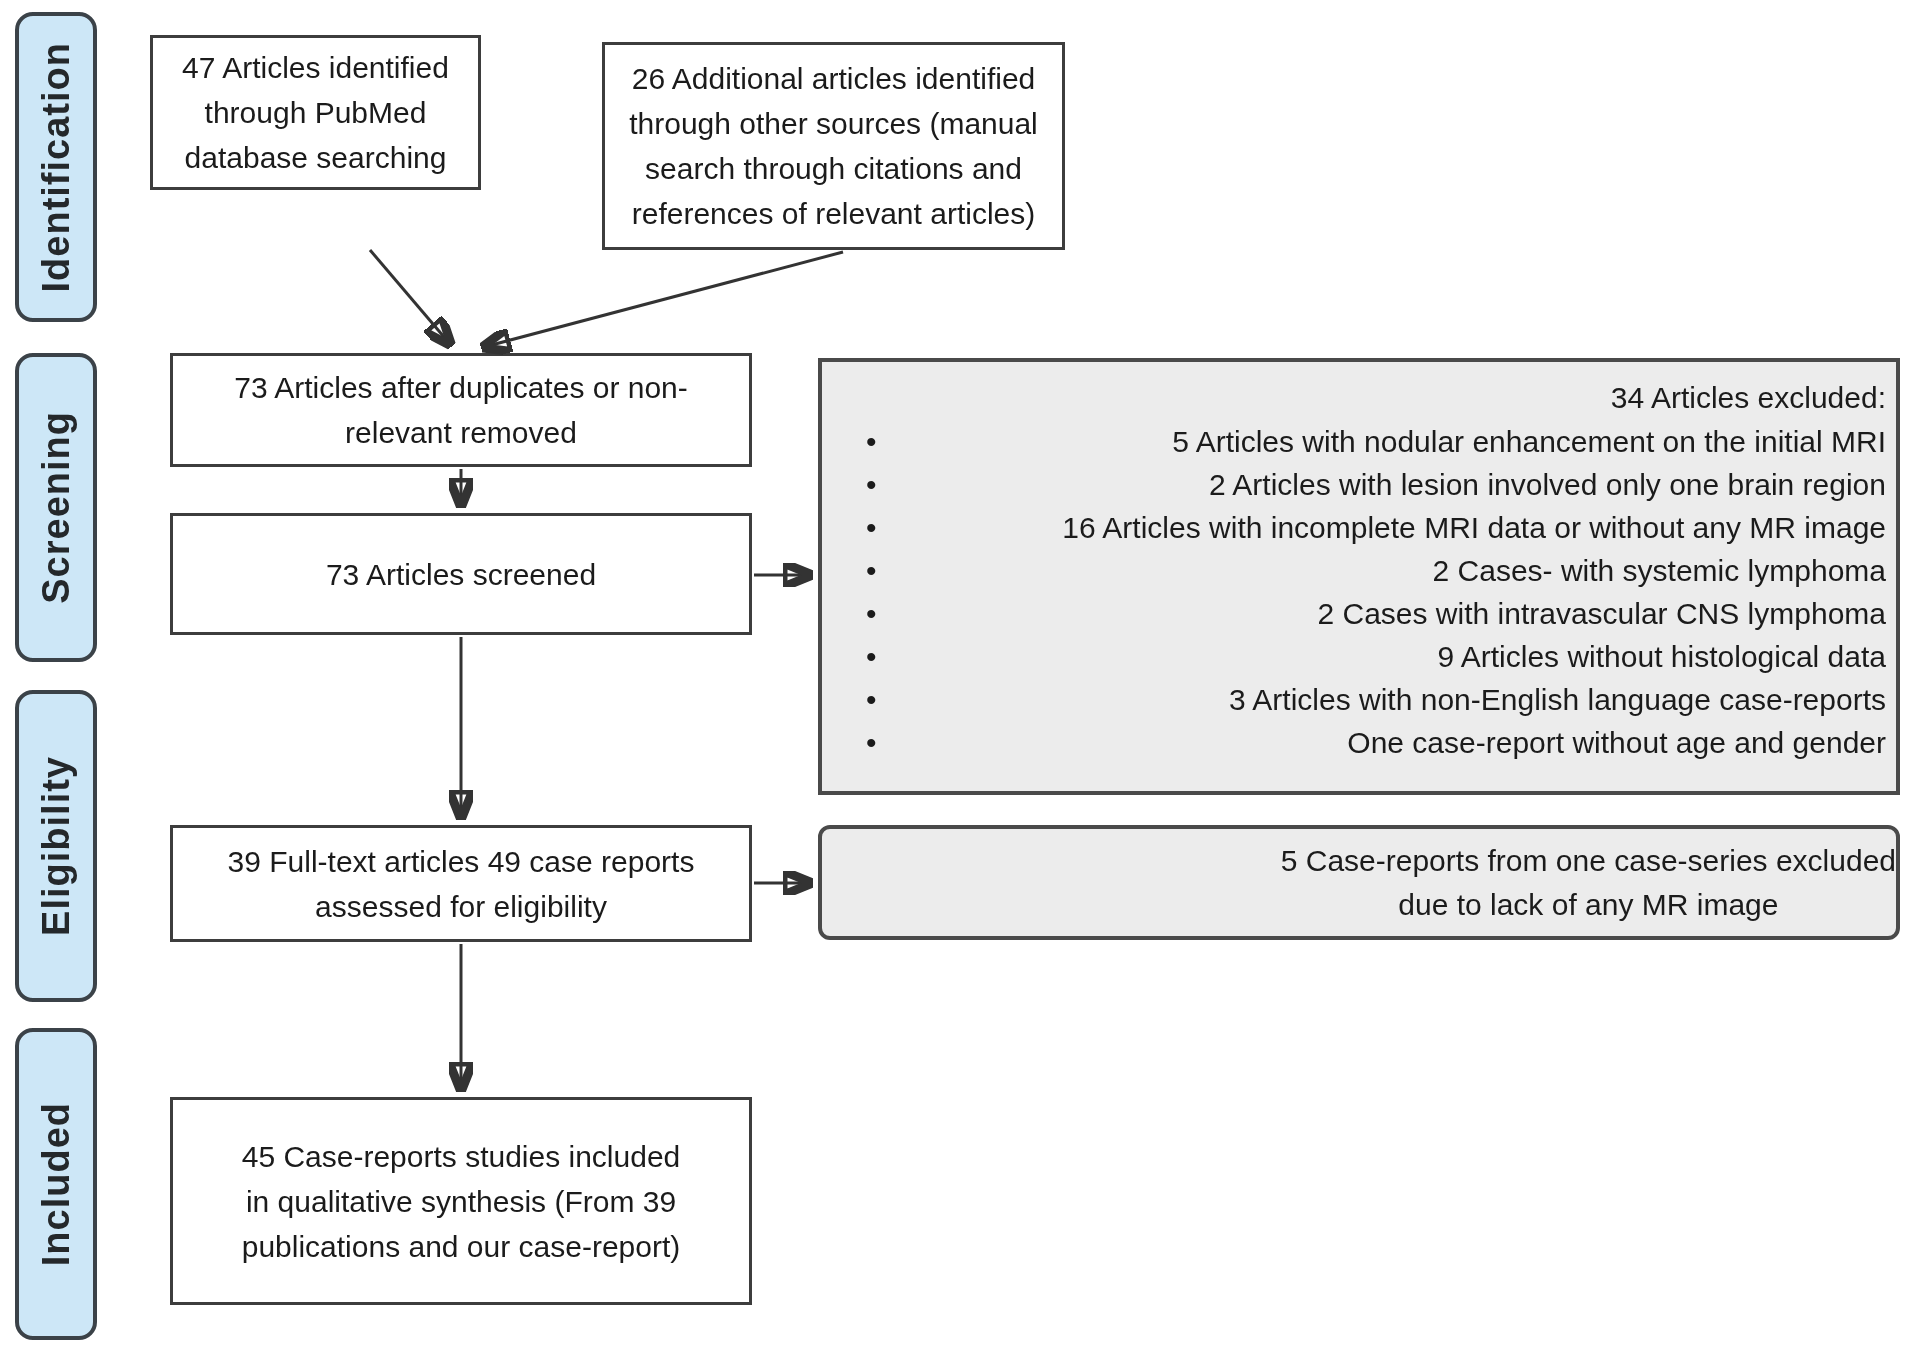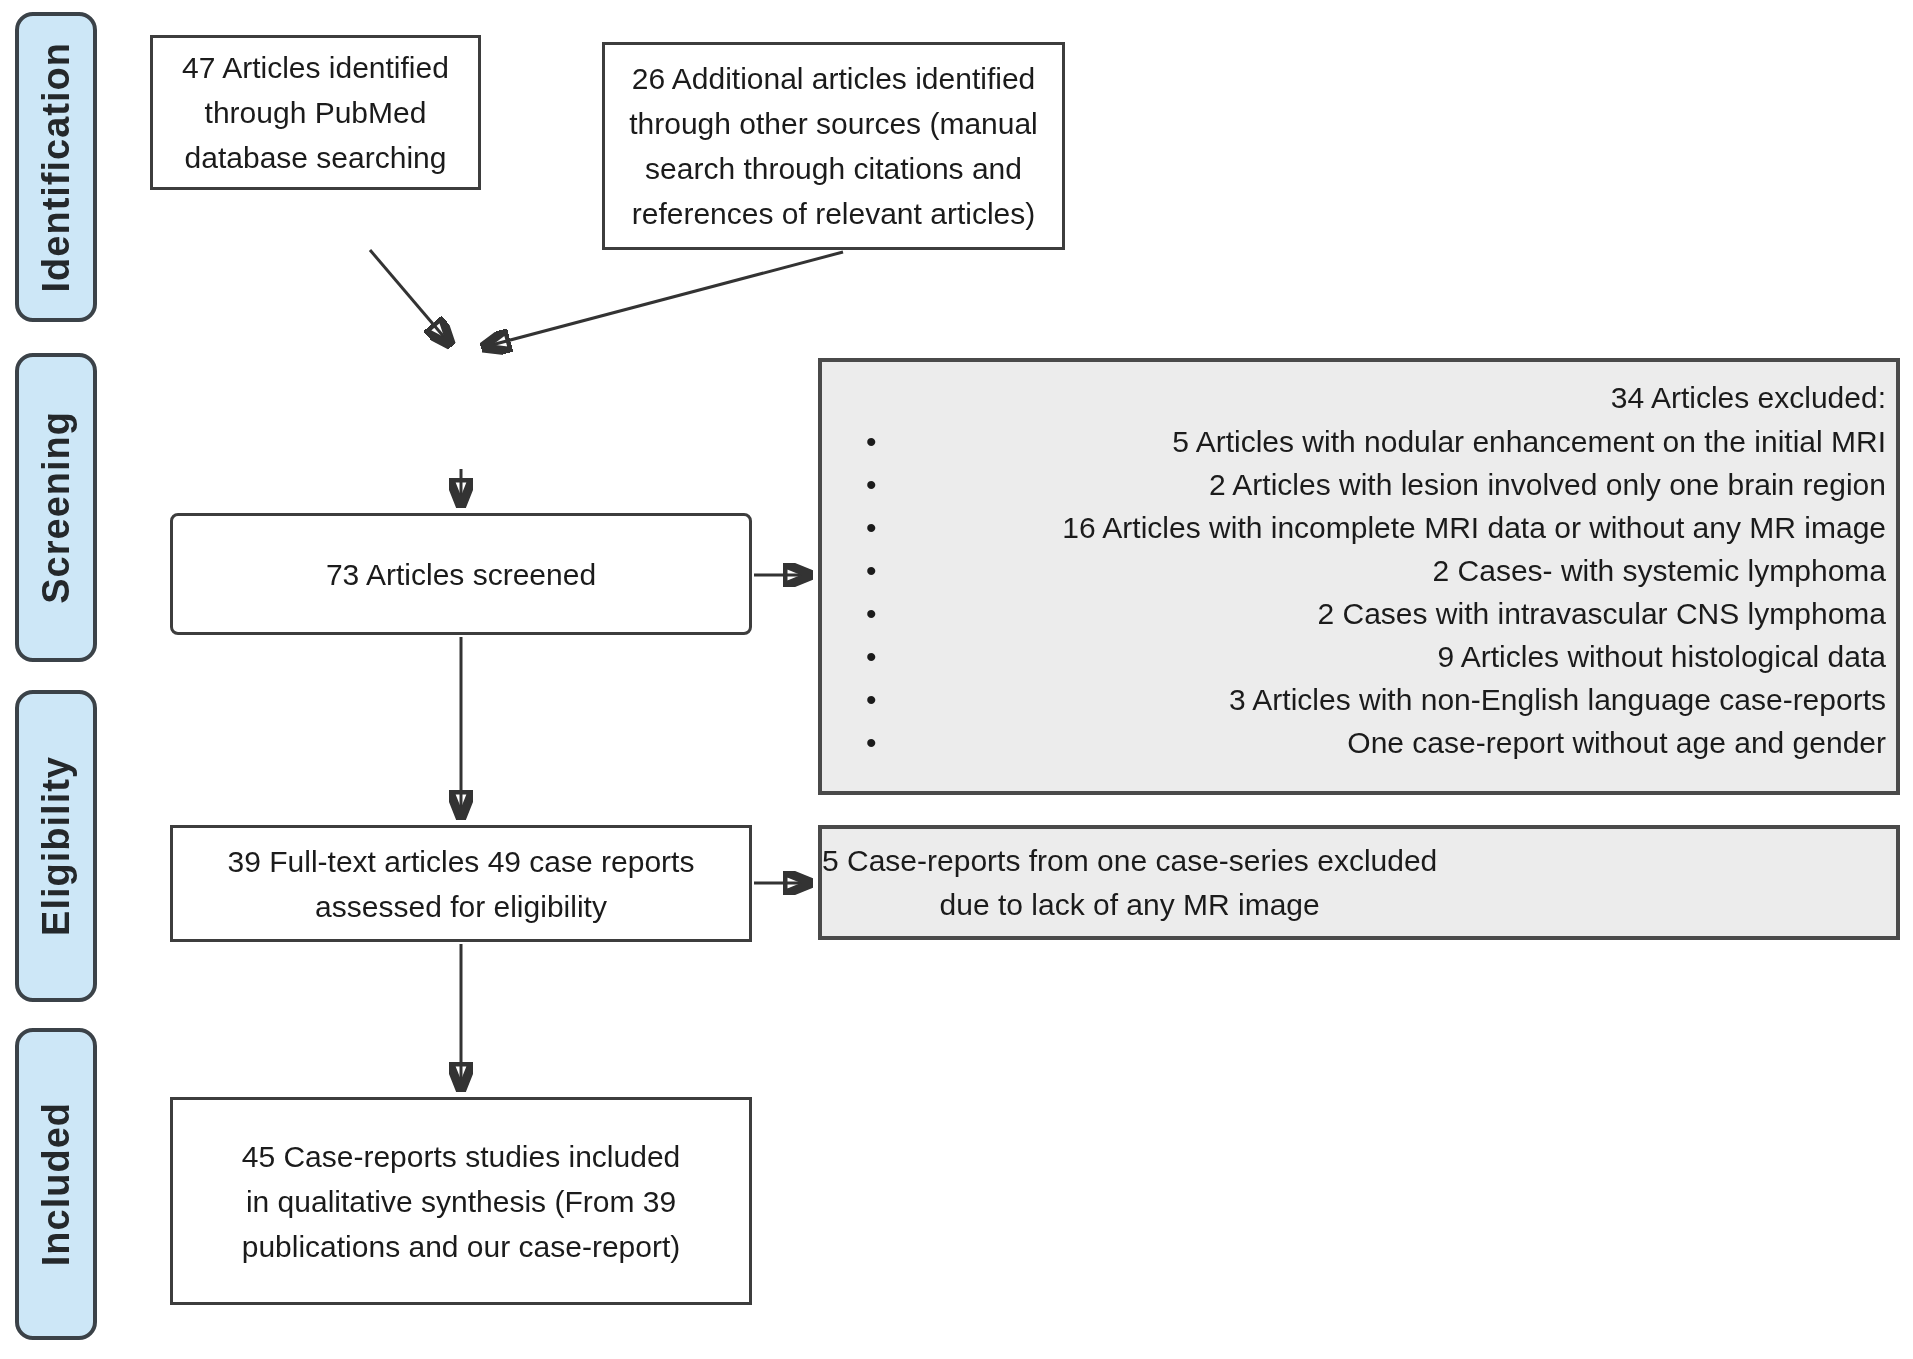--- a/index.html
+++ b/index.html
@@ -56,21 +56,21 @@
   .fbox .box-text {
     white-space: pre-line;
     font-size: 30px;
     line-height: 1.5;
     color: #1b1b1b;
     padding: 0 10px;
   }
   .box-pubmed          { left: 150px; top: 35px;   width: 331px; height: 155px; }
   .box-other-sources   { left: 602px; top: 42px;   width: 463px; height: 208px; }
   .box-after-duplicates{ left: 170px; top: 353px;  width: 582px; height: 114px; }
-  .box-screened        { left: 170px; top: 513px;  width: 582px; height: 122px; border-radius: 8px; }
+  .box-screened        { left: 170px; top: 513px;  width: 582px; height: 122px; }
   .box-fulltext        { left: 170px; top: 825px;  width: 582px; height: 117px; }
   .box-included        { left: 170px; top: 1097px; width: 582px; height: 208px; }
 
   
   .gbox {
     position: absolute;
     background: #ececec;
     border: 4px solid #4a4a4a;
     box-sizing: border-box;
   }
@@ -98,22 +98,23 @@
   .gbox-excluded li::before {
     content: "\2022";
     position: absolute;
     left: -28px;
     color: #1b1b1b;
   }
   .gbox-case-series {
     left: 818px; top: 825px; width: 1082px; height: 115px;
     display: flex;
     align-items: center;
-    justify-content: flex-start;
+    justify-content: flex-end;
     text-align: center;
+    border-radius: 12px;
   }
   .gbox-case-series .box-text {
     white-space: pre-line;
     font-size: 30px;
     line-height: 1.45;
     color: #1b1b1b;
   }
 
   
   svg.arrows {
@@ -151,20 +152,24 @@
   <div class="fbox box-pubmed">
     <div class="box-text">47 Articles identified
 through PubMed
 database searching</div>
   </div>
   <div class="fbox box-other-sources">
     <div class="box-text">26 Additional articles identified
 through other sources (manual
 search through citations and
 references of relevant articles)</div>
+  </div>
+  <div class="fbox box-after-duplicates">
+    <div class="box-text">73 Articles after duplicates or non-
+relevant removed</div>
   </div>
   <div class="fbox box-screened">
     <div class="box-text">73 Articles screened</div>
   </div>
   <div class="fbox box-fulltext">
     <div class="box-text">39 Full-text articles 49 case reports
 assessed for eligibility</div>
   </div>
   <div class="fbox box-included">
     <div class="box-text">45 Case-reports studies included

